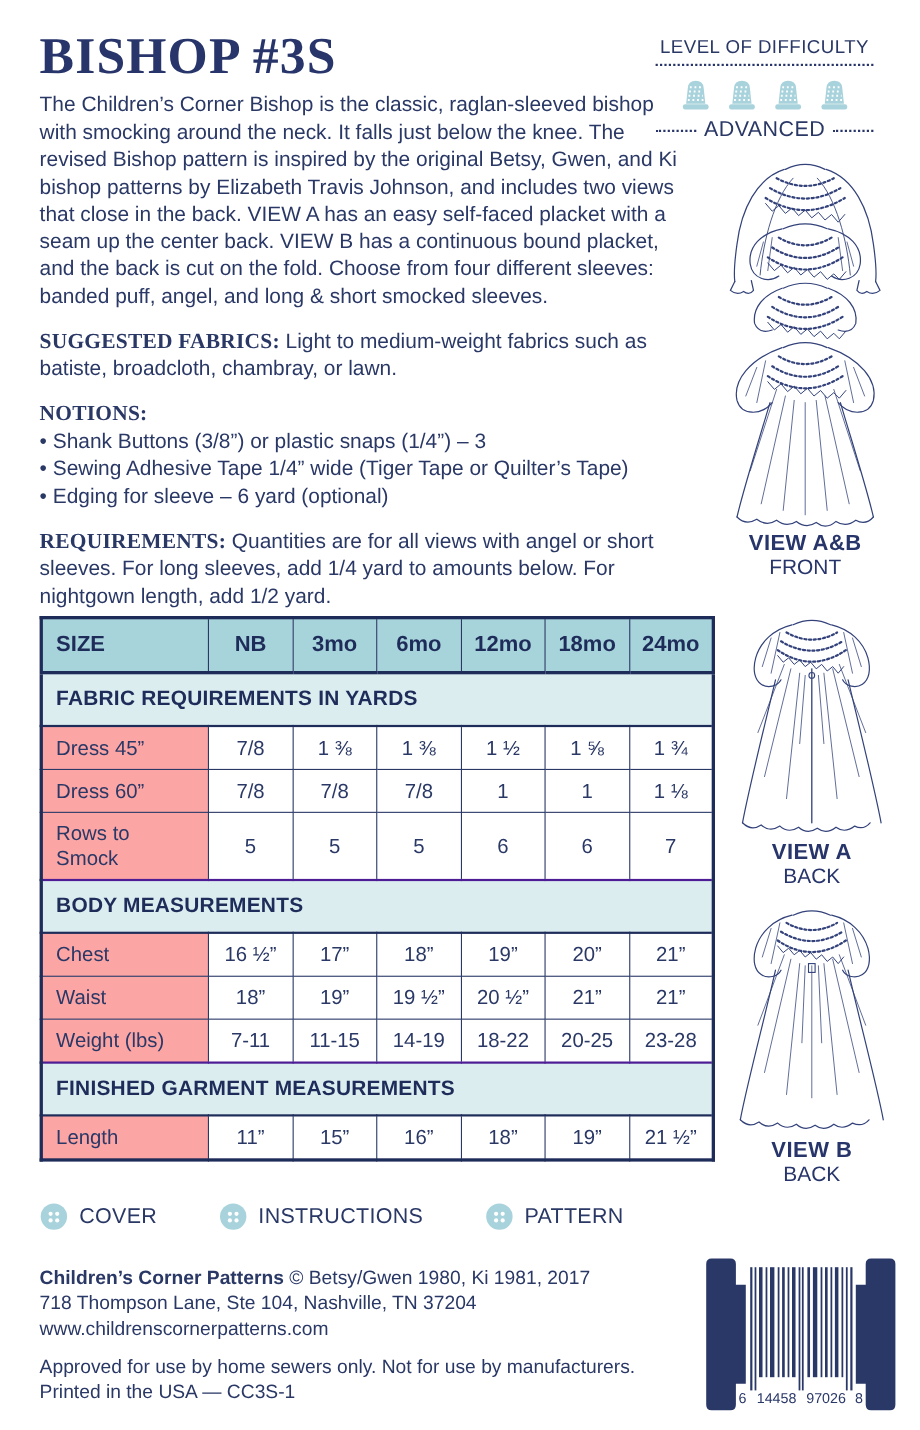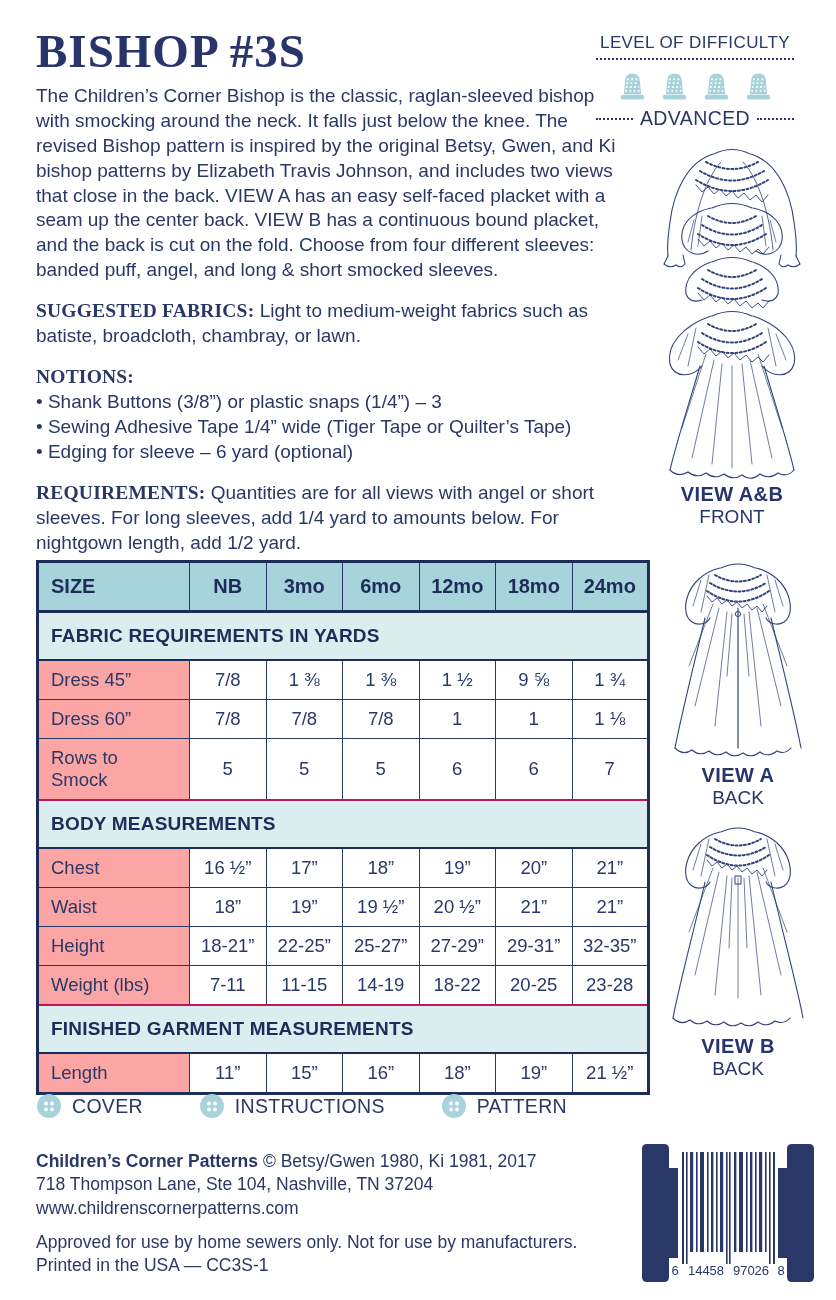--- a/index.html
+++ b/index.html
@@ -32,21 +32,21 @@
   }
   .size-table th, .size-table td { border:1px solid #2a3866; }
   .size-table thead th {
     background:#a7d3db; color:#1e2c59; font-size:20px; font-weight:700;
     padding:12px 4px; text-align:center; border-bottom:3px solid #1e2c59;
   }
   .size-table thead th.sizecol { text-align:left; padding-left:12px; }
   .size-table td.band {
     background:#dcedf0; color:#1e2c59; font-weight:700; font-size:19px;
     text-align:left; padding:12px 12px; letter-spacing:.2px;
-    border-top:2px solid #be185d; border-bottom:2px solid #1e2c59;
+    border-top:2px solid #4c1d95; border-bottom:2px solid #1e2c59;
   }
   .size-table td.rlabel { text-align:left; padding:8px 12px; font-size:18.5px; background:#fca5a5; }
   .size-table td.val { text-align:center; padding:8px 2px; font-size:18.5px; background:#fff; }
   
   figure { margin:0; position:absolute; text-align:center; }
   figure svg { display:block; margin:0 auto; }
   .vname { font-weight:700; font-size:20px; letter-spacing:.4px; color:#27356a; }
   .vsub { font-size:19px; color:#27356a; }
   .fig-front { left:634px; top:138px; width:196px; }
   .fig-viewa { left:648px; top:556px; width:180px; }
@@ -162,21 +162,21 @@
     <tbody>
       <tr>
           <td class="band" colspan="7">FABRIC REQUIREMENTS IN YARDS</td>
         </tr>
       <tr>
         <td class="rlabel">Dress 45”</td>
         <td class="val">7/8</td>
         <td class="val">1 ⅜</td>
         <td class="val">1 ⅜</td>
         <td class="val">1 ½</td>
-        <td class="val">9 ⅝</td>
+        <td class="val">1 ⅝</td>
         <td class="val">1 ¾</td>
       </tr>
       <tr>
         <td class="rlabel">Dress 60”</td>
         <td class="val">7/8</td>
         <td class="val">7/8</td>
         <td class="val">7/8</td>
         <td class="val">1</td>
         <td class="val">1</td>
         <td class="val">1 ⅛</td>
@@ -203,29 +203,20 @@
         <td class="val">21”</td>
       </tr>
       <tr>
         <td class="rlabel">Waist</td>
         <td class="val">18”</td>
         <td class="val">19”</td>
         <td class="val">19 ½”</td>
         <td class="val">20 ½”</td>
         <td class="val">21”</td>
         <td class="val">21”</td>
-      </tr>
-      <tr>
-        <td class="rlabel">Height</td>
-        <td class="val">18-21”</td>
-        <td class="val">22-25”</td>
-        <td class="val">25-27”</td>
-        <td class="val">27-29”</td>
-        <td class="val">29-31”</td>
-        <td class="val">32-35”</td>
       </tr>
       <tr>
         <td class="rlabel">Weight (lbs)</td>
         <td class="val">7-11</td>
         <td class="val">11-15</td>
         <td class="val">14-19</td>
         <td class="val">18-22</td>
         <td class="val">20-25</td>
         <td class="val">23-28</td>
       </tr>

